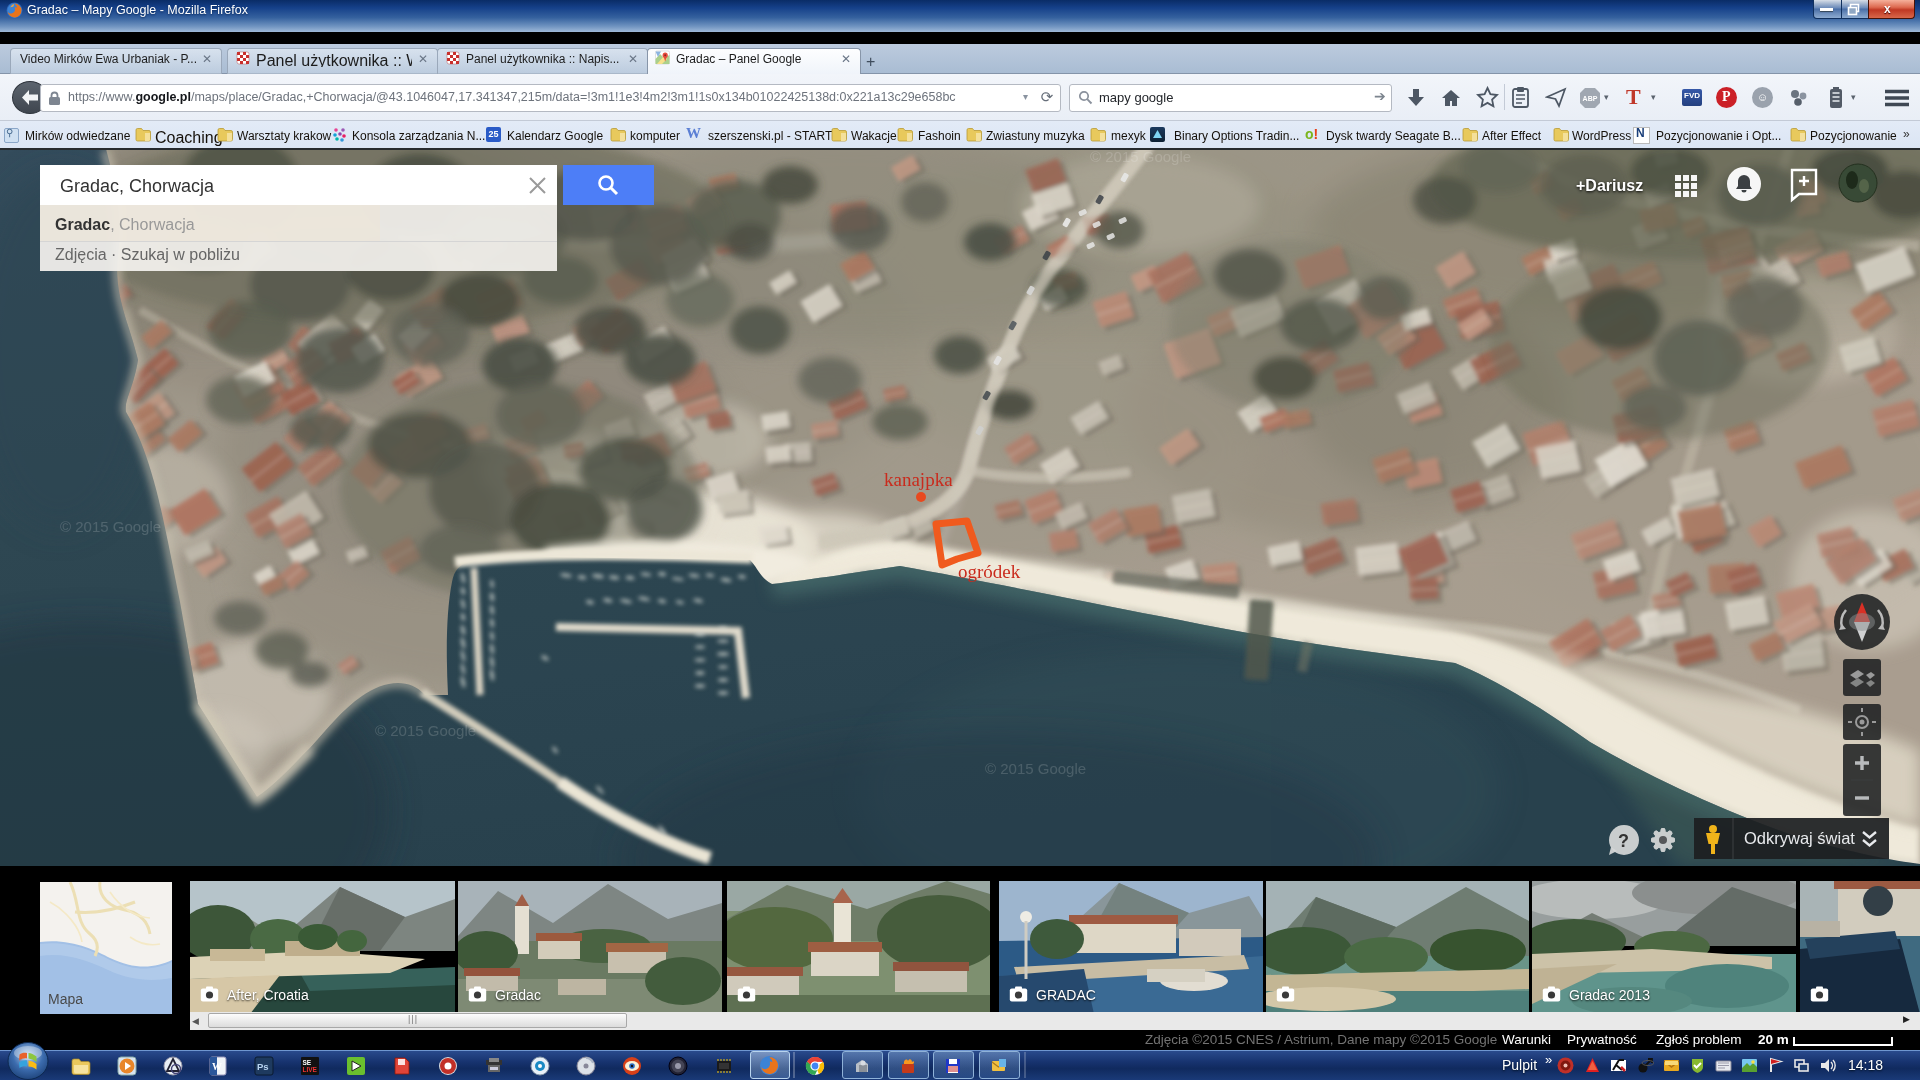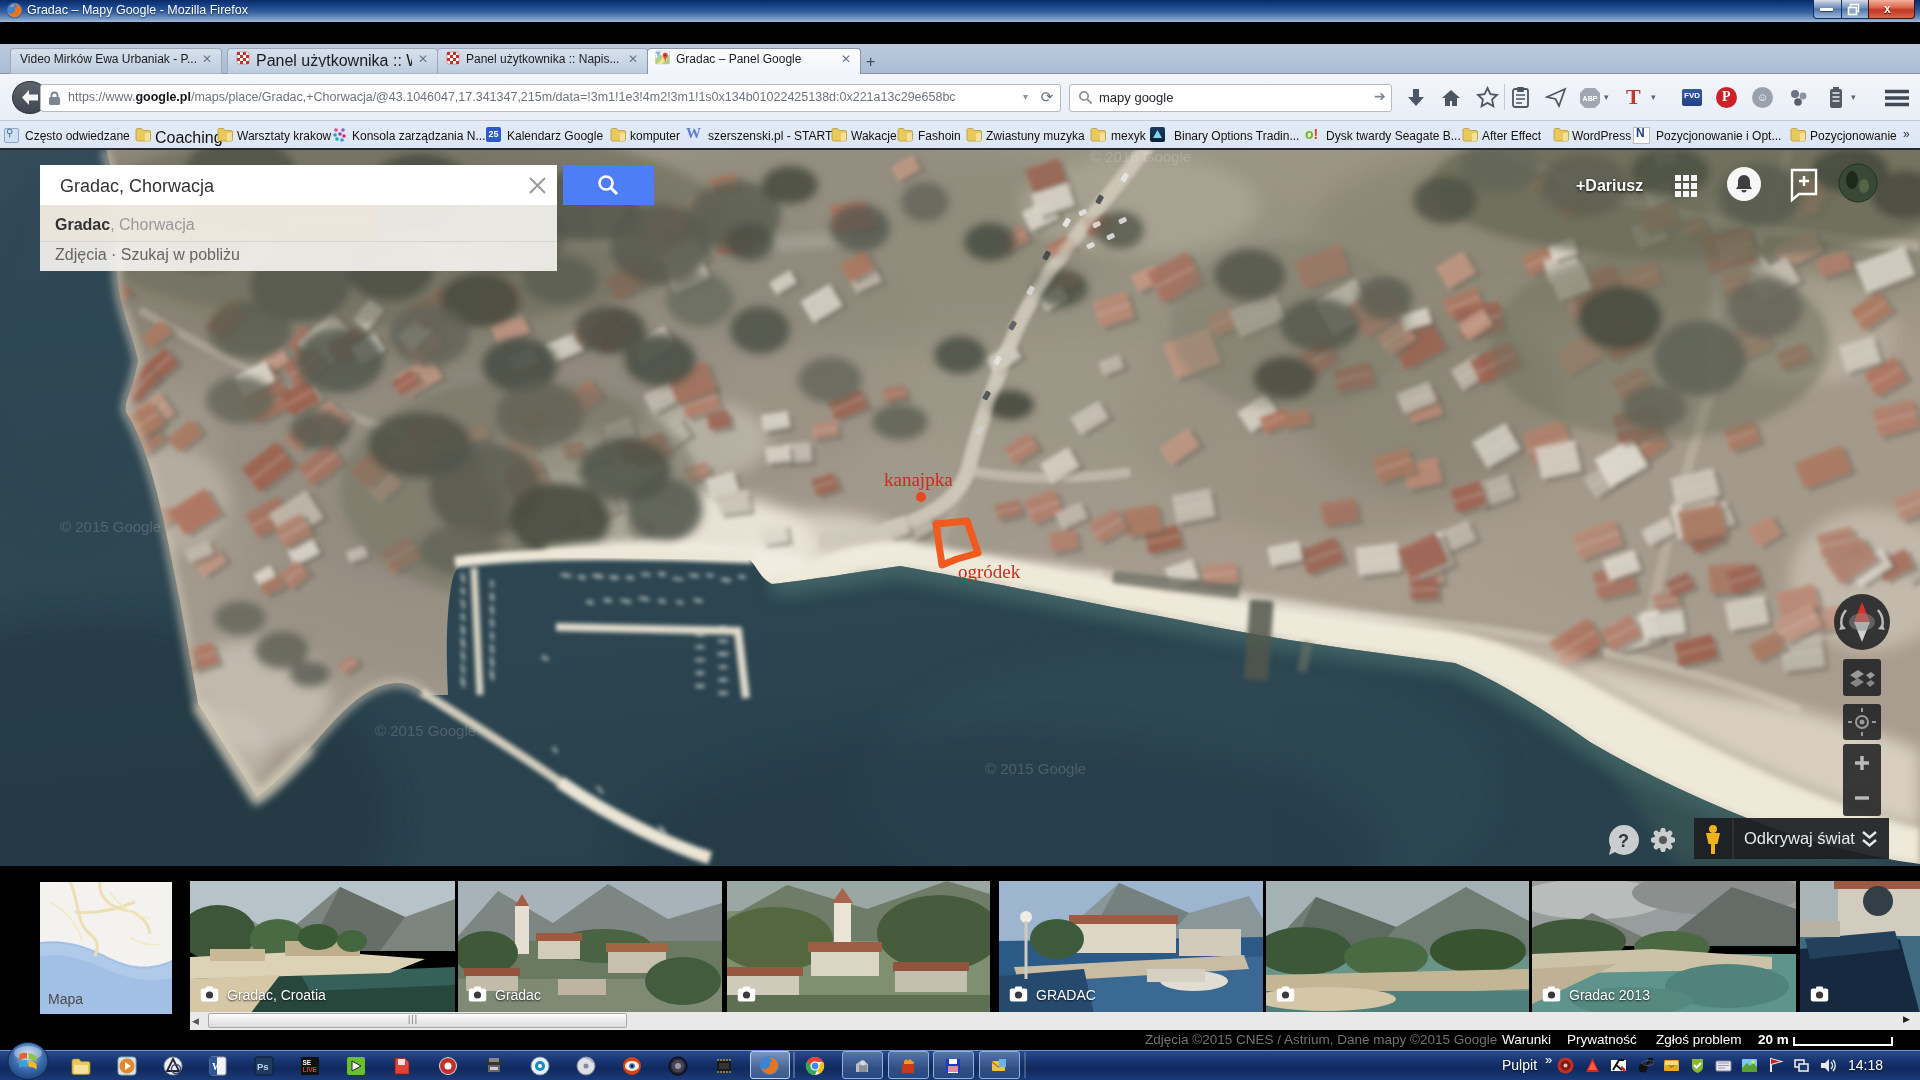--- a/index.html
+++ b/index.html
@@ -1,14 +1,14 @@
 <!DOCTYPE html>
 <html><head><meta charset="utf-8"><title>Gradac</title><style>html,body{margin:0;padding:0;width:1920px;height:1080px;overflow:hidden;font-family:"Liberation Sans",sans-serif;}*{box-sizing:content-box}</style></head><body>
 <div style="position:relative;width:1920px;height:1080px;background:#000">
-    <div style="position:absolute;left:0;top:0;width:1920px;height:22px;background:linear-gradient(#0a2c66 0%,#16418a 25%,#35619e 55%,#6f93c0 82%,#9fb9d8 100%)">
+    <div style="position:absolute;left:0;top:0;width:1920px;height:32px;background:linear-gradient(#0a2c66 0%,#16418a 25%,#35619e 55%,#6f93c0 82%,#9fb9d8 100%)">
       <svg style="position:absolute;left:6px;top:2px" width="17" height="17" viewBox="0 0 17 17">
         <circle cx="8.5" cy="8.5" r="8" fill="#2b65b5"></circle>
         <circle cx="8.5" cy="8.5" r="7.2" fill="#3b83d6"></circle>
         <path d="M8.5 1.5 a7 7 0 1 1 -6.9 8.2 c1.2 1.8 3.2 2.2 4.6 1.5 a4.6 4.6 0 0 0 2.5 -5.8 c0.8-0.5 1.6-0.2 2.2 0.4 c0-1.2-0.6-2.4-1.6-3.2 z" fill="#e8741c"></path>
         <path d="M8.2 2 c-2 0.6-3.4 2-3.9 3.6 c0.9-0.7 2-1 3-0.8 z" fill="#f4a33c"></path>
       </svg>
       <div style="position:absolute;left:27px;top:3px;font-size:12.5px;color:#fff;text-shadow:0 1px 2px #0a2a5a">Gradac – Mapy Google - Mozilla Firefox</div>
       <div style="position:absolute;left:1813px;top:0;width:29px;height:19px;background:linear-gradient(rgba(250,253,255,.85),rgba(173,196,224,.55) 45%,rgba(120,150,190,.5) 50%,rgba(170,195,225,.75));border:1px solid #10305e;border-top:none;border-radius:0 0 0 4px;box-sizing:border-box"></div>
       <div style="position:absolute;left:1841px;top:0;width:28px;height:19px;background:linear-gradient(rgba(250,253,255,.85),rgba(173,196,224,.55) 45%,rgba(120,150,190,.5) 50%,rgba(170,195,225,.75));border:1px solid #10305e;border-top:none;box-sizing:border-box"></div>
       <div style="position:absolute;left:1868px;top:0;width:47px;height:19px;background:linear-gradient(#f5b09b,#dd6a50 40%,#c03823 55%,#d8674a);border:1px solid #471208;border-top:none;border-radius:0 0 4px 0;box-sizing:border-box"></div>
@@ -127,21 +127,21 @@
         <path d="M5.5 7 h7 M5.5 11 h7 M5.5 15 h7" stroke="#e8ebef" stroke-width="1.5"></path>
       </svg>
       <div style="position:absolute;left:1851px;top:18px;font-size:9px;color:#5a626d">▾</div>
       <svg style="position:absolute;left:1884px;top:15px" width="26" height="18" viewBox="0 0 26 18">
         <path d="M1 2.5 h24 M1 9 h24 M1 15.5 h24" stroke="#3f4854" stroke-width="3.4"></path>
       </svg>
     </div>
     <div style="position:absolute;left:0;top:121px;width:1920px;height:29px;background:linear-gradient(#e3ebf7,#dbe5f4);border-bottom:2px solid #262a2e;box-sizing:border-box">
       <div style="position:absolute;left:4px;top:7px;width:13px;height:13px;background:#cfe0f2;border:1px solid #8aa6c8;border-radius:2px"></div>
       <div style="position:absolute;left:6px;top:6px;font-size:10px;color:#44688e">⚲</div>
-      <div style="position:absolute;left:25px;top:8px;font-size:12px;color:#15100a">Często odwiedzane</div>
+      <div style="position:absolute;left:25px;top:8px;font-size:12px;color:#15100a">Mirków odwiedzane</div>
       <svg style="position:absolute;left:135px;top:6px" width="17" height="15" viewBox="0 0 17 15">
         <path d="M1 3 a1.5 1.5 0 0 1 1.5-1.5 h4 l1.5 2 h6 a1.5 1.5 0 0 1 1.5 1.5 v7.5 a1.5 1.5 0 0 1 -1.5 1.5 h-11.5 a1.5 1.5 0 0 1 -1.5 -1.5 z" fill="#e8c95c" stroke="#b89b35" stroke-width="0.8"></path>
         <path d="M10 6 h5 v7 a1.5 1.5 0 0 1 -1.5 1 h-3.5 z" fill="#f4e09a"></path>
       </svg>
       <div style="position:absolute;left:155px;top:8px;font-size:16px;color:#15100a">Coaching</div>
       <svg style="position:absolute;left:217px;top:6px" width="17" height="15" viewBox="0 0 17 15">
         <path d="M1 3 a1.5 1.5 0 0 1 1.5-1.5 h4 l1.5 2 h6 a1.5 1.5 0 0 1 1.5 1.5 v7.5 a1.5 1.5 0 0 1 -1.5 1.5 h-11.5 a1.5 1.5 0 0 1 -1.5 -1.5 z" fill="#e8c95c" stroke="#b89b35" stroke-width="0.8"></path>
         <path d="M10 6 h5 v7 a1.5 1.5 0 0 1 -1.5 1 h-3.5 z" fill="#f4e09a"></path>
       </svg>
       <div style="position:absolute;left:237px;top:8px;font-size:12px;color:#15100a">Warsztaty krakow</div>
@@ -1259,21 +1259,21 @@
       <rect x="20" y="68" width="55" height="12" fill="#c8b896"></rect>
       <ellipse cx="128" cy="56" rx="20" ry="13" fill="#3a5a36"></ellipse>
       <ellipse cx="162" cy="60" rx="15" ry="11" fill="#44663e"></ellipse>
       <path d="M0 98 L90 94 L60 133 L0 133 Z" fill="#d6c7a6"></path>
     </svg>
     <svg style="position:absolute;left:200px;top:986px" width="19" height="16" viewBox="0 0 19 16">
       <rect x="0.8" y="2.5" width="17.4" height="13" rx="2" fill="#fff"></rect>
       <rect x="6" y="0.5" width="7" height="4" rx="1" fill="#fff"></rect>
       <circle cx="9.5" cy="9" r="3.6" fill="#3a3a3a"></circle>
     </svg>
-    <div style="position:absolute;left:227px;top:987px;font-size:14px;color:#fff;text-shadow:0 1px 2px rgba(0,0,0,.8)">Gradac, Croatia</div>
+    <div style="position:absolute;left:227px;top:987px;font-size:14px;color:#fff;text-shadow:0 1px 2px rgba(0,0,0,.8)">After, Croatia</div>
     <svg style="position:absolute;left:458px;top:881px" width="264" height="133" viewBox="0 0 264 133">
       <rect width="264" height="55" fill="#a8b3b9"></rect>
       <path d="M0 55 L40 10 L95 42 L150 3 L210 38 L264 22 L264 60 L0 60 Z" fill="#7e8683"></path>
       <path d="M0 60 h264 v73 h-264 z" fill="#6a7a62"></path>
       <rect x="57" y="25" width="14" height="48" fill="#e4dfd2"></rect>
       <path d="M57 25 L64 13 L71 25 Z" fill="#a05e46"></path>
       <ellipse cx="28" cy="72" rx="32" ry="22" fill="#3e5838"></ellipse>
       <ellipse cx="145" cy="65" rx="48" ry="17" fill="#4a6342"></ellipse>
       <rect x="80" y="58" width="42" height="20" fill="#d3ccba"></rect>
       <rect x="78" y="52" width="46" height="8" fill="#9c5a3e"></rect>

